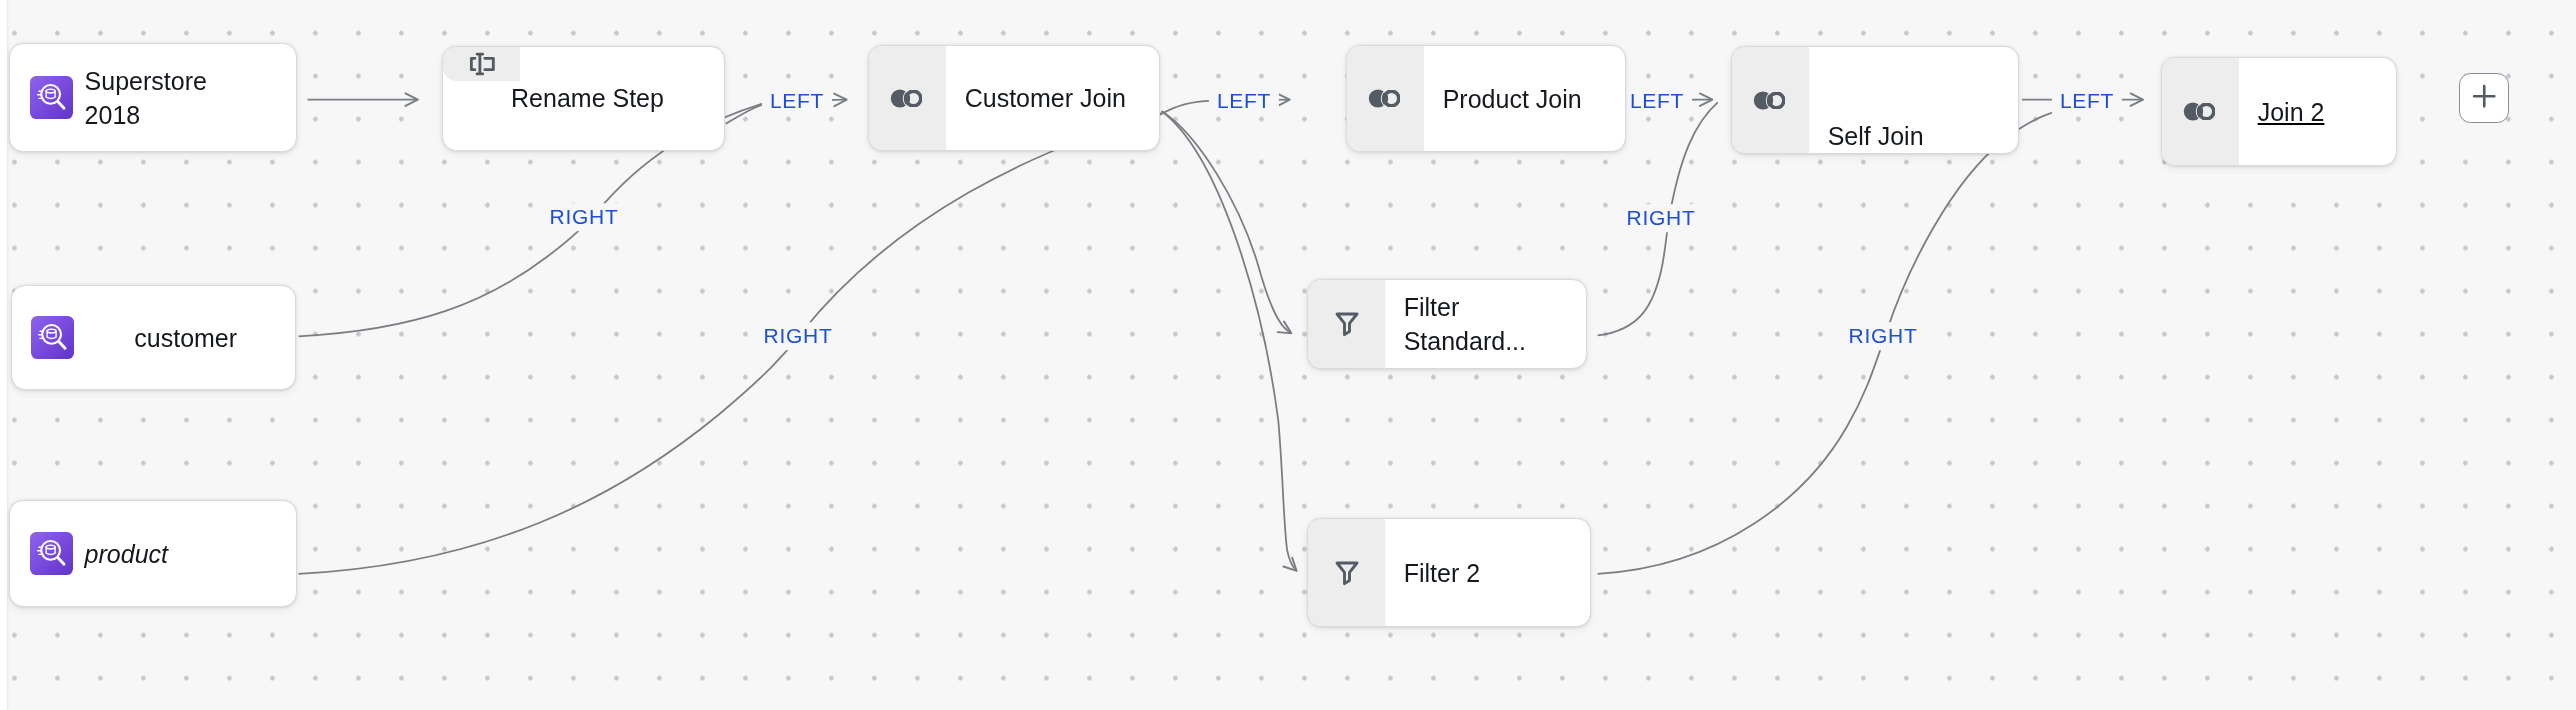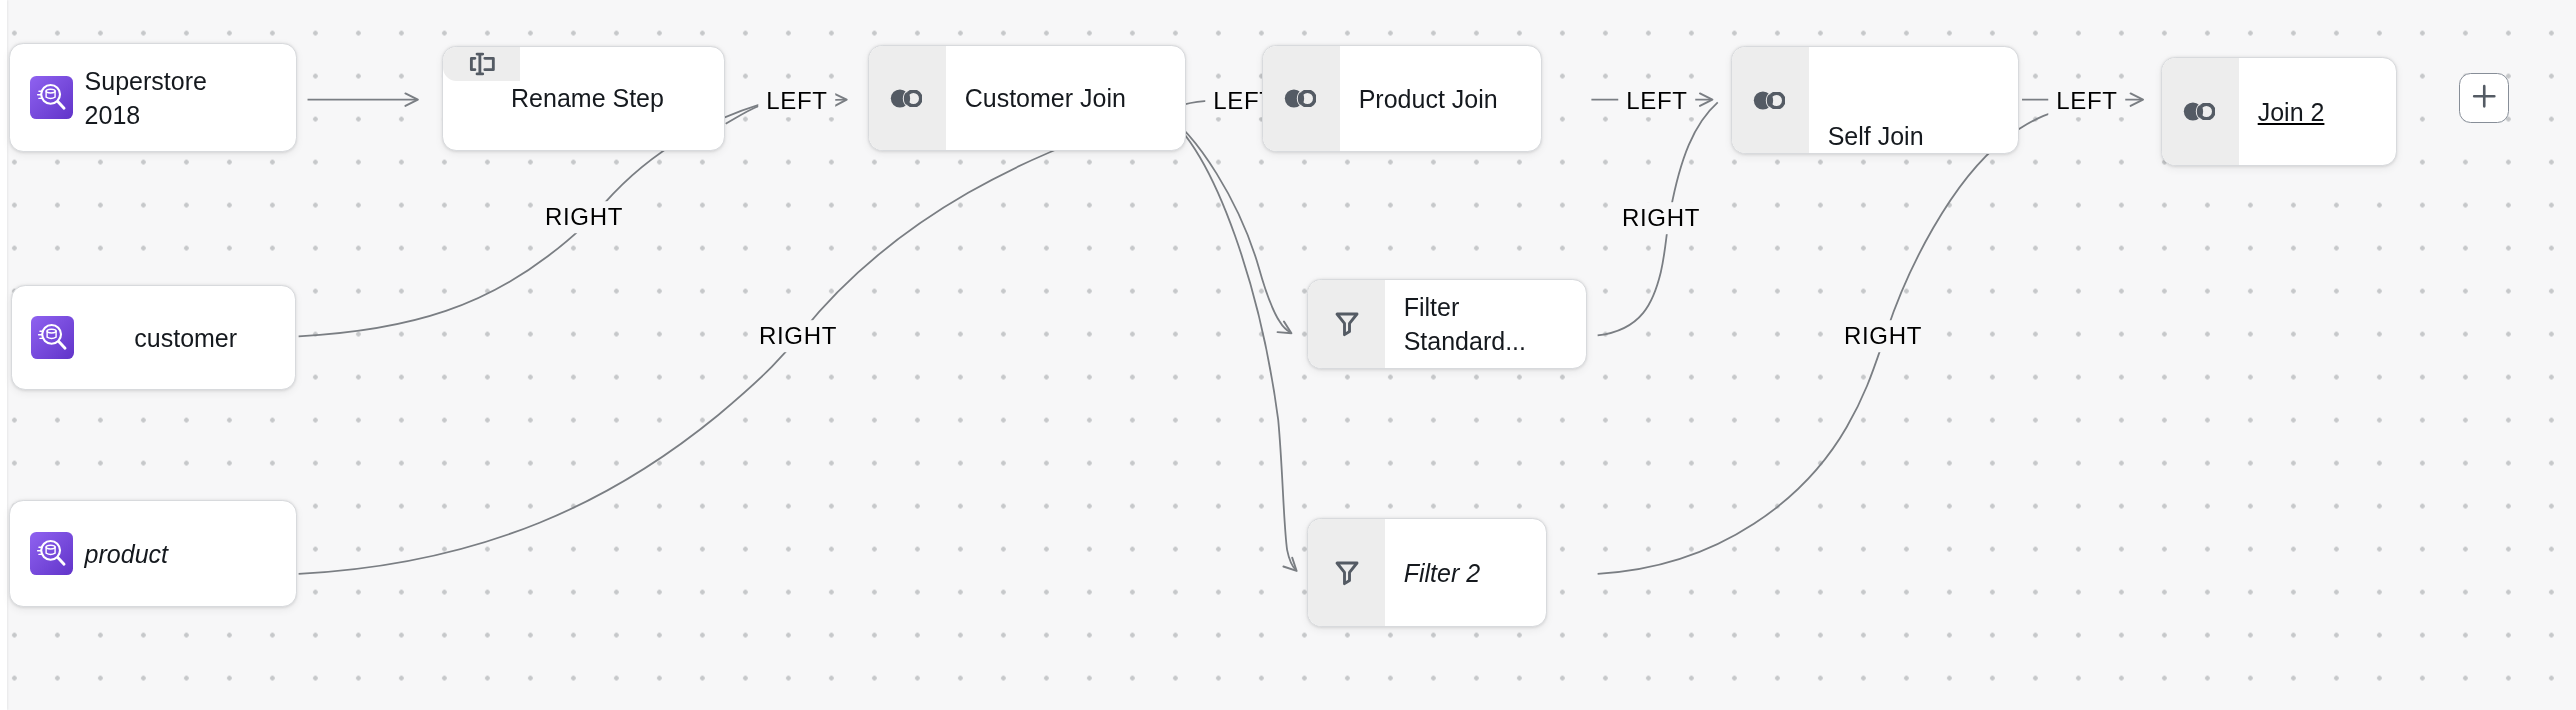--- a/index.html
+++ b/index.html
@@ -5,22 +5,22 @@
   html,body{margin:0;padding:0;background:#f7f7f8;overflow:hidden;
     font-family:"Liberation Sans",sans-serif;}
   #canvas{position:relative;
     background-color:#f7f7f8;
     background-image:radial-gradient(circle,#c6c8ca 2px,transparent 2.6px);
     background-size:43px 43px;background-position:-7.1px 11.6px;}
   #panel-edge{position:absolute;left:0;top:0;width:7.1px;height:100%;background:#ffffff;
     box-shadow:0.9px 0 2.7px rgba(0,0,0,.07);z-index:0;}
   #edge-layer{position:absolute;left:0;top:0;z-index:1;}
   .edge-label{position:absolute;transform:translate(-50%,-50%);z-index:2;
-    background:#f7f7f8;padding:1.8px 8px;font-size:24px;letter-spacing:0.7px;
-    color:#000000;white-space:nowrap;}
+    background:#f7f7f8;padding:1.8px 8px;font-size:21px;letter-spacing:0.7px;
+    color:#1d4ed8;white-space:nowrap;}
   .node{position:absolute;z-index:3;display:flex;align-items:center;
     background:#ffffff;border:0.9px solid #d8dadd;border-radius:14.2px;
     box-shadow:0 0.9px 2.7px rgba(0,0,0,.10),0 2.7px 9px rgba(0,0,0,.06);
     box-sizing:border-box;cursor:pointer;}
   .node .title{font-size:25px;color:#15191e;line-height:1.36;}
   .node.dataset .icon-wrap{margin-left:19.6px;display:flex;align-items:center;}
   .node.dataset .title{margin-left:12px;padding-right:34px;}
   .node.step{padding:0;}
   .node.step .icon-wrap{width:77px;align-self:stretch;flex:none;
     background:#ededed;border-radius:13.4px 0 0 13.4px;
@@ -90,41 +90,41 @@
           <svg width="34" height="34" viewBox="0 0 24 24">
             <g fill="none" stroke="#545b64" stroke-width="2" stroke-linecap="round" stroke-linejoin="round">
               <path d="M7 8 H4.5 V16 H7"></path>
               <path d="M8.5 5 H12.5 M10.5 5 V19 M8.5 19 H12.5"></path>
               <path d="M14 8 H20 V16 H14"></path>
             </g>
           </svg>
         </span>
         <span class="title">Rename Step</span>
       </div>
-      <div class="node step" style="left: 868px; top: 45px; width: 318px; height: 106px; text-align: center;">
+      <div class="node step" style="left: 868px; top: 45px; width: 292px; height: 106px; text-align: center;">
         <span class="icon-wrap">
           <svg width="39" height="27" viewBox="0 0 36 24">
             <defs>
               <mask id="jm1">
                 <rect width="36" height="24" fill="#fff"></rect>
                 <circle cx="23.5" cy="12" r="9.8" fill="#000"></circle>
               </mask>
               <mask id="jm2">
                 <rect width="36" height="24" fill="#fff"></rect>
                 <circle cx="11" cy="12" r="8.8" fill="#000"></circle>
               </mask>
             </defs>
             <circle cx="11" cy="12" r="8.4" fill="#545b64" mask="url(#jm1)"></circle>
             <ellipse cx="17.5" cy="12" rx="2.9" ry="5.8" fill="#545b64"></ellipse>
             <circle cx="23.5" cy="12" r="6.8" fill="none" stroke="#545b64" stroke-width="3.4" mask="url(#jm2)"></circle>
           </svg>
         </span>
         <span class="title">Customer Join</span>
       </div>
-      <div class="node step" style="left: 1262px; top: 45px; width: 280px; height: 107px;">
+      <div class="node step" style="left: 1346px; top: 45px; width: 280px; height: 107px;">
         <span class="icon-wrap">
           <svg width="39" height="27" viewBox="0 0 36 24">
             <defs>
               <mask id="jm1">
                 <rect width="36" height="24" fill="#fff"></rect>
                 <circle cx="23.5" cy="12" r="9.8" fill="#000"></circle>
               </mask>
               <mask id="jm2">
                 <rect width="36" height="24" fill="#fff"></rect>
                 <circle cx="11" cy="12" r="8.8" fill="#000"></circle>
@@ -220,21 +220,21 @@
         <span class="title">product</span>
       </div>
       <div class="node step" style="left: 1307px; top: 279px; width: 280px; height: 90px;">
         <span class="icon-wrap">
           <svg width="30" height="30" viewBox="0 0 24 24">
             <path d="M4 4 H20 L14 11.5 V18 L10 20.5 V11.5 Z" fill="none" stroke="#545b64" stroke-width="2.3" stroke-linejoin="round"></path>
           </svg>
         </span>
         <span class="title">Filter Standard...</span>
       </div>
-      <div class="node step" style="left: 1307px; top: 518px; width: 240px; height: 109px; font-style: italic;">
+      <div class="node step" style="left: 1307px; top: 518px; width: 284px; height: 109px;">
         <span class="icon-wrap">
           <svg width="30" height="30" viewBox="0 0 24 24">
             <path d="M4 4 H20 L14 11.5 V18 L10 20.5 V11.5 Z" fill="none" stroke="#545b64" stroke-width="2.3" stroke-linejoin="round"></path>
           </svg>
         </span>
         <span class="title">Filter 2</span>
       </div>
     </div>
   <button id="add-btn" style="left: 2459px; top: 73px; width: 50px; height: 50px;">
       <span><svg width="28.5" height="28.5" viewBox="0 0 24 24">

